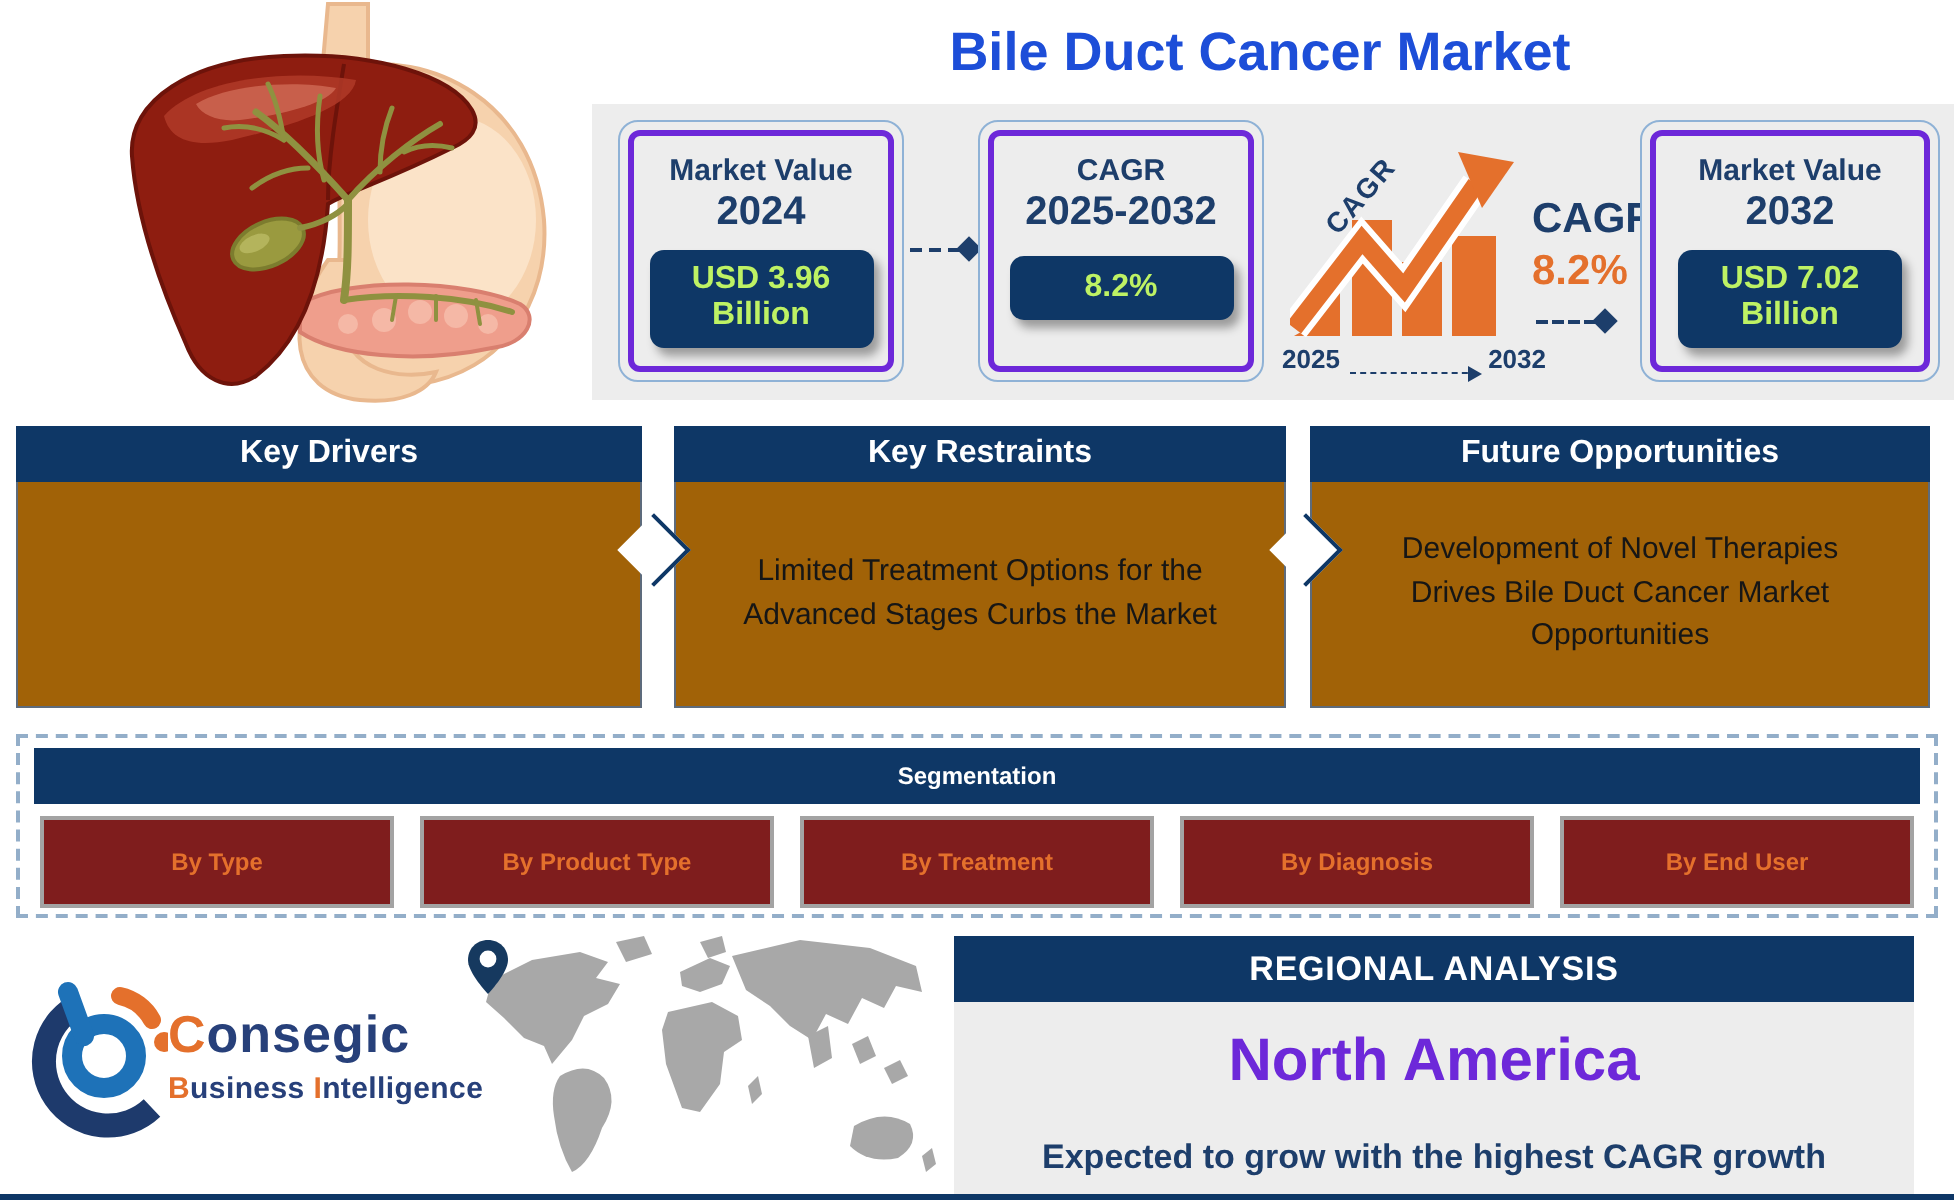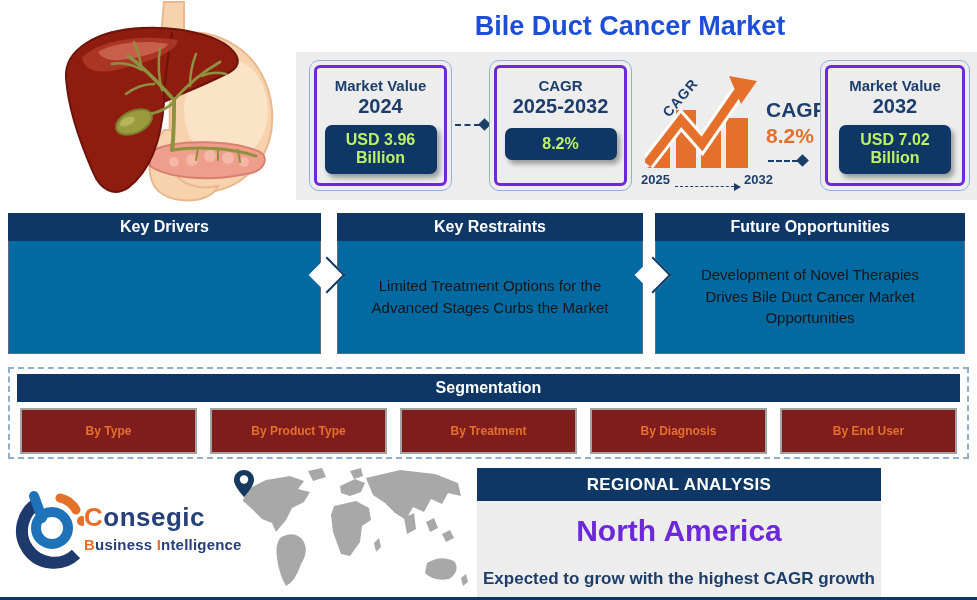--- a/index.html
+++ b/index.html
@@ -31,48 +31,48 @@
   .years-row{position:absolute;left:641px;top:172px;width:132px;display:flex;align-items:flex-end;
              color:#1d3e6b;font-weight:700;font-size:13px;}
   .yline{flex:1;border-top:1.5px dashed #1d3e6b;position:relative;margin:0 5px;}
   .yline::after{content:"";position:absolute;right:-2px;top:-4.5px;border-left:7px solid #1d3e6b;
                 border-top:4px solid transparent;border-bottom:4px solid transparent;}
   .cagr-side{position:absolute;left:766px;top:98px;width:52px;text-align:left;}
   .cagr-word{color:#1d3e6b;font-weight:800;font-size:21px;}
   .cagr-val{color:#e4702c;font-weight:800;font-size:21px;margin-top:2px;}
 
   
-  .ibox{position:absolute;top:213px;height:141px;background:#0369a1;border:1px solid #5d6b7c;
+  .ibox{position:absolute;top:213px;height:141px;background:#a16207;border:1px solid #5d6b7c;
         box-sizing:border-box;}
   .ihead{background:#0e3766;color:#fff;font-weight:700;font-size:16px;height:28px;
          margin:-1px -1px 0 -1px;display:flex;align-items:center;justify-content:center;}
   .ibody{height:calc(100% - 28px);display:flex;align-items:center;justify-content:center;
          text-align:center;padding:0 24px 10px 24px;font-size:15px;color:#161616;line-height:1.45;}
   .chev{position:absolute;width:24px;height:24px;background:#fff;border-top:2px solid #0e3766;
         border-right:2px solid #0e3766;transform:rotate(45deg);z-index:5;}
 
   
   .seg{position:absolute;left:8px;top:367px;width:961px;height:92px;border:2px dashed #93aec9;
        box-sizing:border-box;background:#fff;}
   .seg-head{position:absolute;left:7px;right:7px;top:5px;height:28px;background:#0e3766;color:#fff;
-            font-weight:700;font-size:16px;display:flex;align-items:center;justify-content:center;}
+            font-weight:700;font-size:12px;display:flex;align-items:center;justify-content:center;}
   .seg-row{position:absolute;left:10px;right:10px;top:39px;height:46px;display:flex;gap:13px;}
   .seg-btn{flex:1;background:#7f1d1d;border:2px solid #a3a3a3;display:flex;align-items:center;
            justify-content:center;color:#e4702c;font-weight:700;font-size:12px;text-align:right;}
 
   
   .logo{position:absolute;left:10px;top:488px;width:215px;height:90px;}
   .logo-text{position:absolute;left:74px;top:14px;white-space:nowrap;}
   .logo-name{font-size:26px;font-weight:700;color:#27407a;letter-spacing:.5px;}
   .logo-sub{font-size:15px;font-weight:700;color:#27407a;margin-top:3px;letter-spacing:.2px;}
   .lead{color:#e4702c;}
 
   .map-wrap{position:absolute;left:228px;top:466px;width:245px;height:132px;}
 
-  .regional{position:absolute;left:477px;top:468px;width:404px;height:132px;background:#ededed;}
+  .regional{position:absolute;left:477px;top:468px;width:480px;height:132px;background:#ededed;}
   .reg-head{height:33px;background:#0e3766;color:#fff;font-weight:800;font-size:17px;
             letter-spacing:.4px;display:flex;align-items:center;justify-content:center;}
   .reg-region{margin-top:13px;text-align:center;color:#6d28d9;font-weight:800;font-size:30px;}
   .reg-note{margin-top:21px;text-align:center;color:#1d3e6b;font-weight:600;font-size:17px;}
 
   .bottom-line{position:absolute;left:0;top:597px;width:100%;height:3px;background:#0e3766;}
 
   .liver-wrap{position:absolute;left:22px;top:0px;width:268px;height:206px;}
 </style>
 </head>

